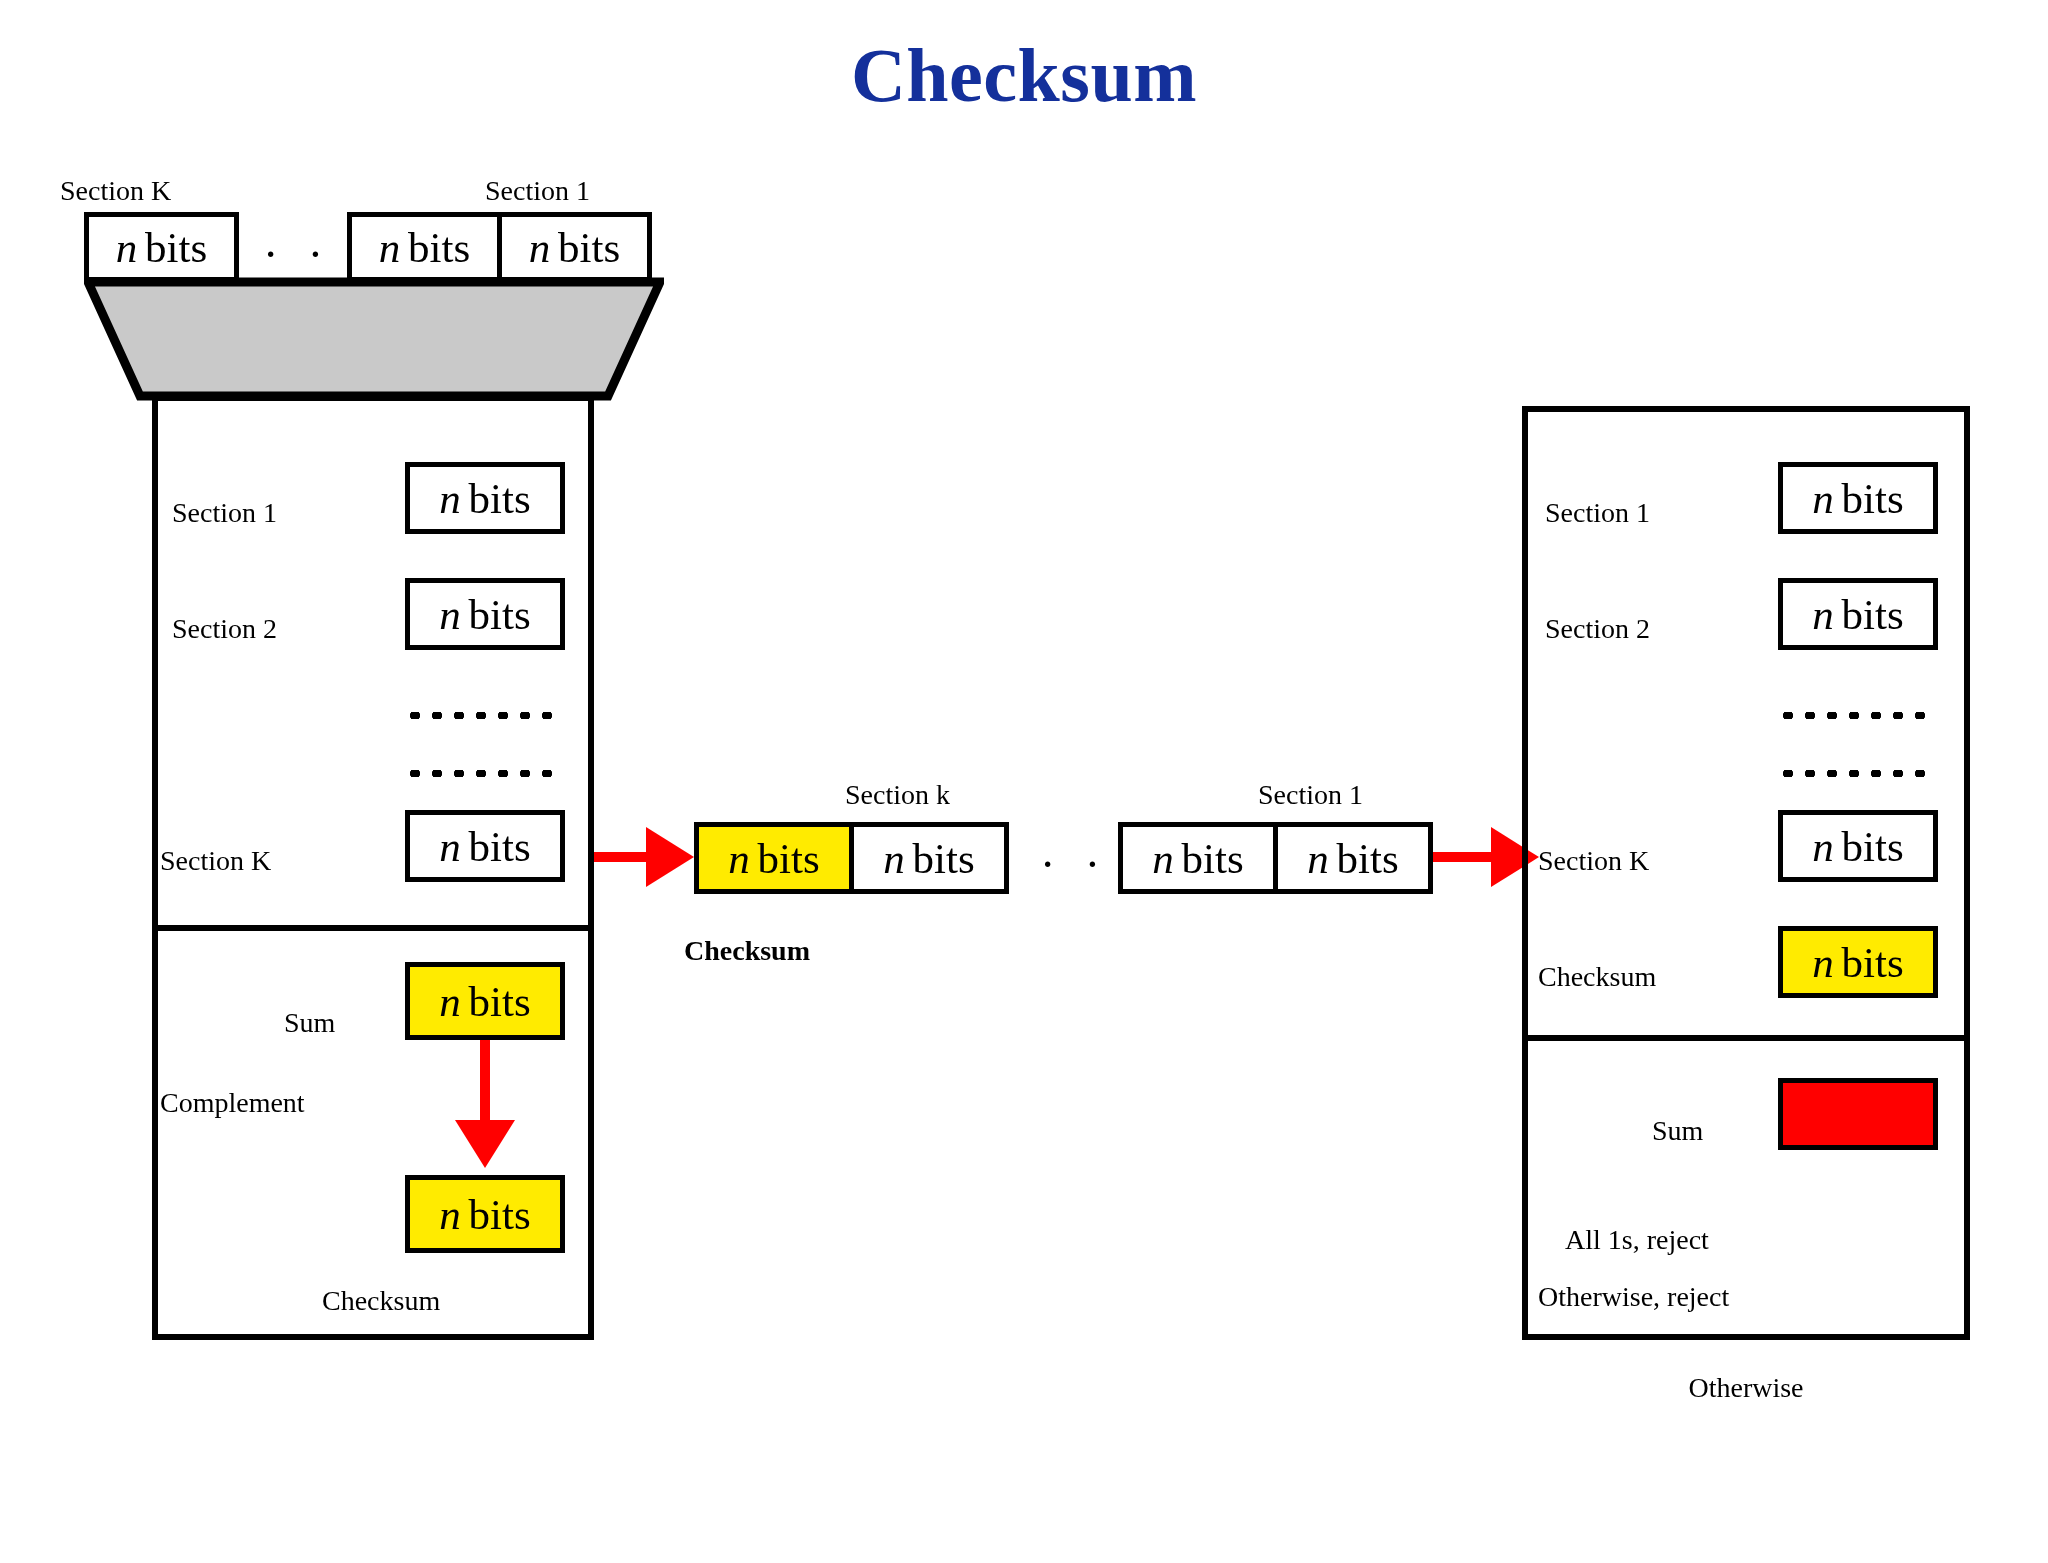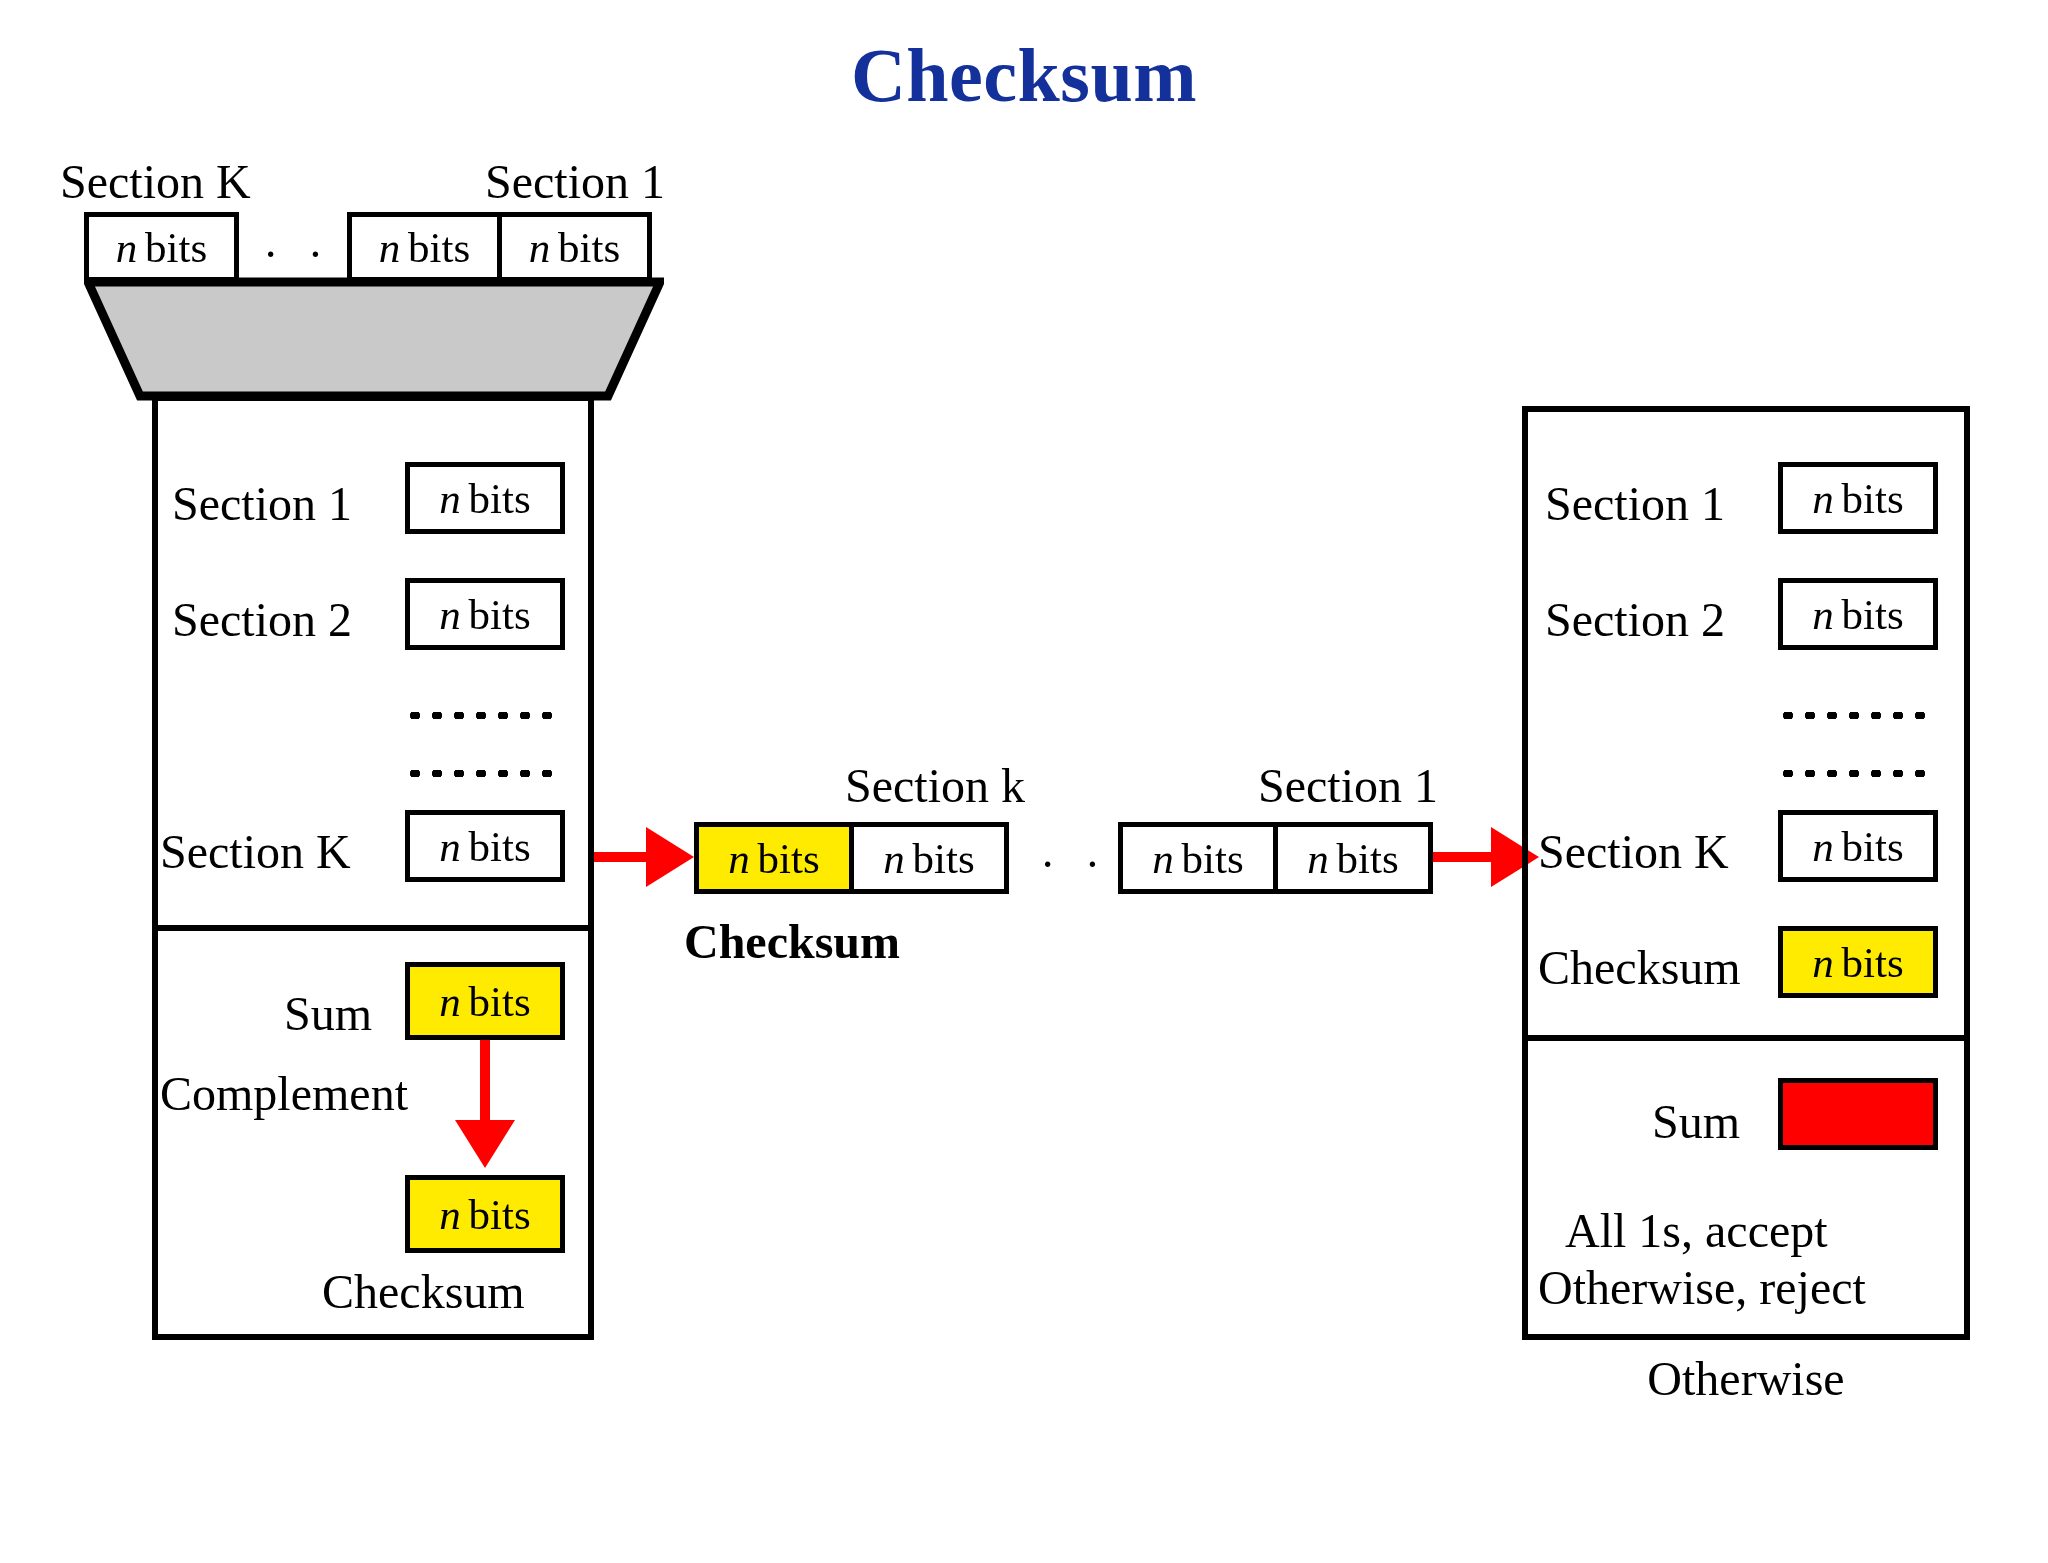--- a/index.html
+++ b/index.html
@@ -25,24 +25,25 @@
     text-align: center;
     font-size: 76px;
     font-weight: bold;
     color: #14309b;
     letter-spacing: 0.5px;
   }
 
   
   .lbl {
     position: absolute;
-    font-size: 48px;
+    font-size: 28px;
     color: #000000;
     white-space: nowrap;
     line-height: 1;
+    margin-top: 19px;
   }
   .lbl.bold { font-weight: bold; }
   .lbl.center { text-align: center; }
 
   
   .cell {
     position: absolute;
     box-sizing: border-box;
     border: 5px solid #000000;
     background: #ffffff;
@@ -252,18 +253,18 @@
 
   <div class="lbl" style="left:1538px; top:944px;">Checksum</div>
   <div class="cell yellow" style="left:1778px; top:926px; width:160px; height:72px;">
     <span class="ital">n</span>
       <span>bits</span>
   </div>
 
   <div class="lbl" style="left:1652px; top:1098px;">Sum</div>
   <div class="cell red" style="left:1778px; top:1078px; width:160px; height:72px;"></div>
 
-  <div class="lbl" style="left:1565px; top:1207px;">All 1s, accept</div>
+  <div class="lbl" style="left:1565px; top:1207px;">All 1s, reject</div>
   <div class="lbl" style="left:1538px; top:1264px;">Otherwise, reject</div>
 
   <div class="lbl center" style="left:1522px; top:1355px; width:448px;">Otherwise</div>
 
 </div>
 
 </body></html>

